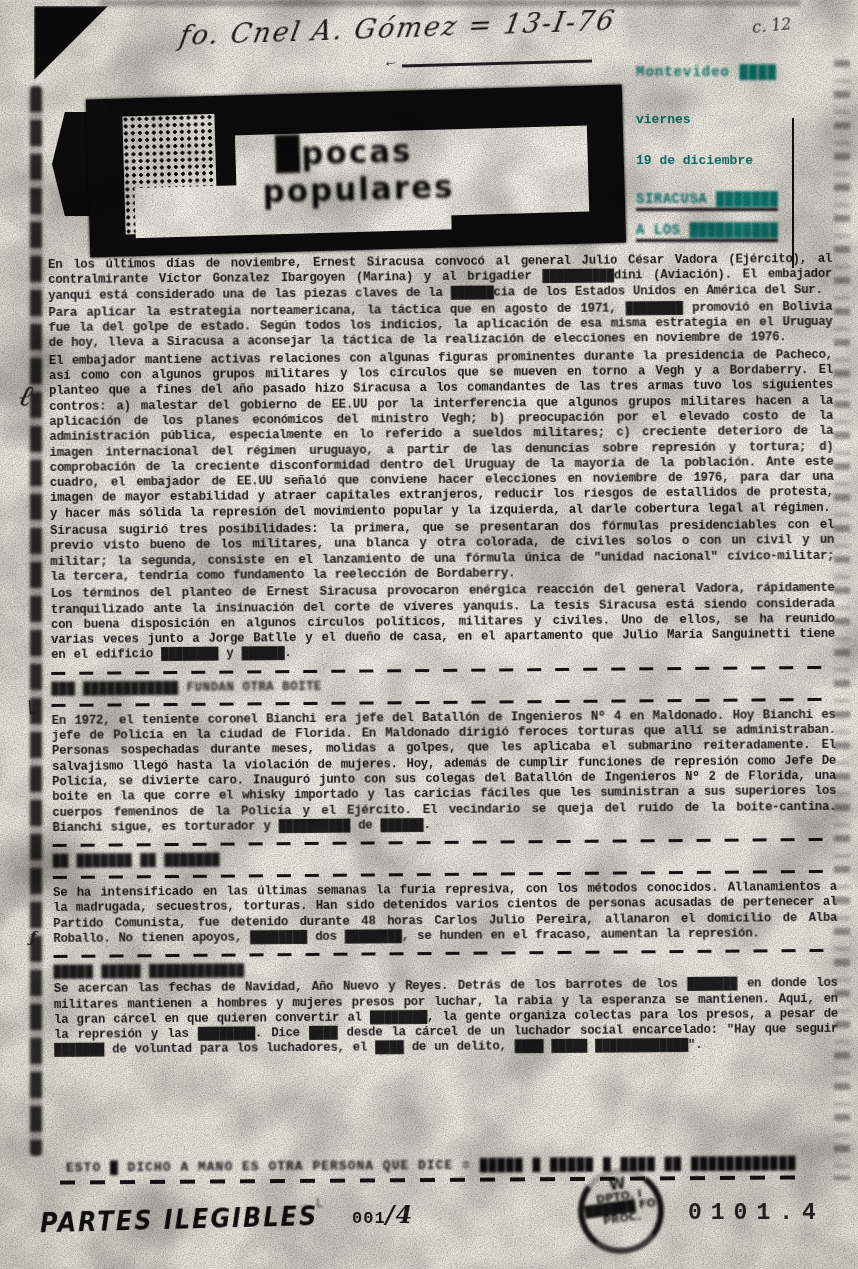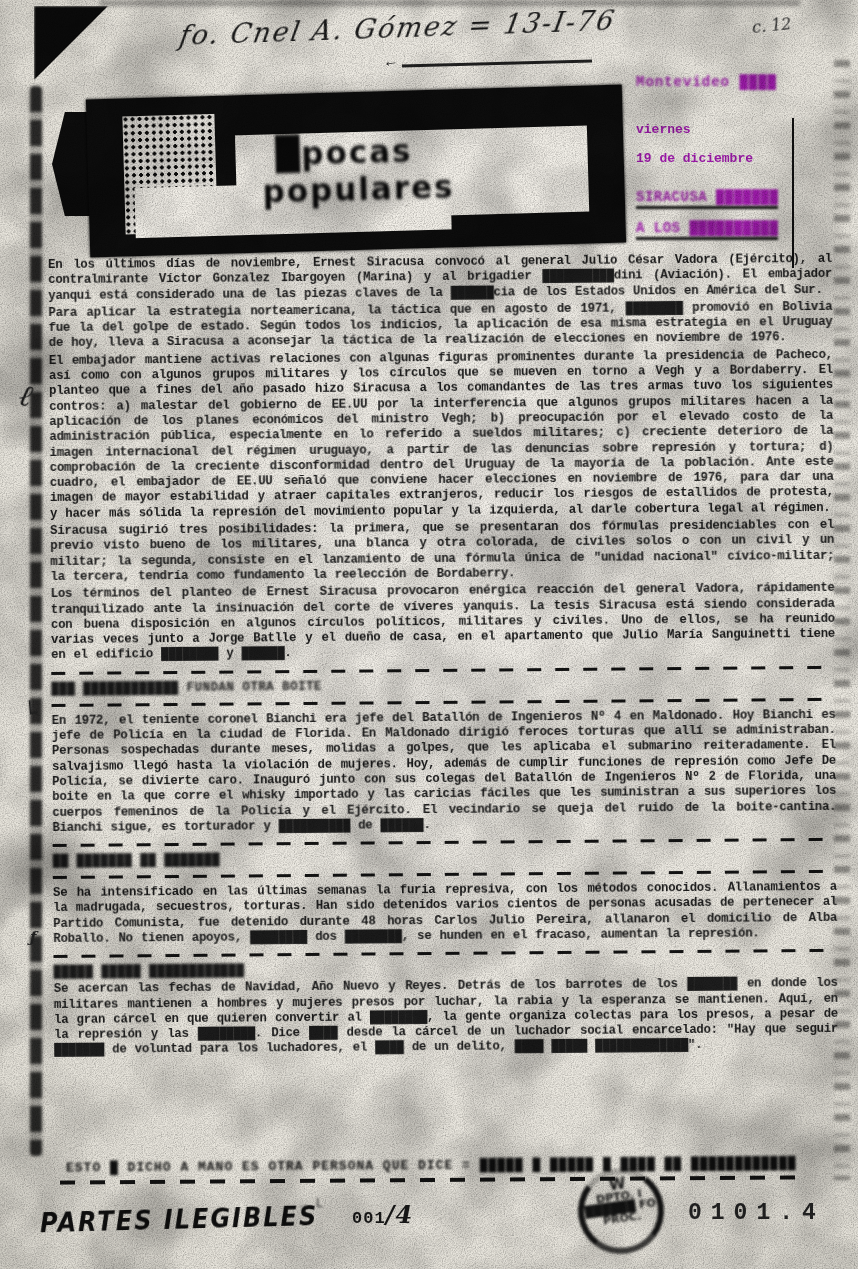--- a/index.html
+++ b/index.html
@@ -35,27 +35,27 @@
   .masthead-halftone{position:absolute;left:36px;top:18px;width:92px;height:118px;
     background:radial-gradient(circle at 3px 3px, #0d0d0d 1.6px, transparent 2px) 0 0/7px 7px #efece5;
     opacity:.95;}
   .masthead-whitebox{position:absolute;left:148px;top:40px;width:352px;height:86px;background:#f1eee7;
     box-shadow:-120px 32px 0 -18px #f1eee7;}
   .masthead-title{position:absolute;left:40px;top:4px;color:#0b0b0b;font-weight:900;
     font-family:"DejaVu Sans",sans-serif;font-size:31px;line-height:35px;letter-spacing:2px;
     filter:blur(1.3px);transform:scaleY(1.05);}
   .masthead-title .l2{margin-left:-14px;display:block;}
   
-  .dateline{position:absolute;left:636px;top:74px;width:190px;color:#a21caf;}
+  .dateline{position:absolute;left:636px;top:64px;width:190px;color:#0f766e;}
   .dateline div{margin-bottom:4px;}
   .dl-smear{font-weight:900;filter:blur(1.1px);font-size:14px;letter-spacing:1px;}
   .dl-plain{font-weight:700;filter:blur(.5px);font-size:13px;}
   .dl-head{font-weight:900;filter:blur(1.2px);font-size:14px;letter-spacing:.5px;
     border-bottom:3px solid #111;display:inline-block;padding-bottom:1px;}
-  .sp1{margin-top:0;} .sp2{margin-top:32px;} .sp3{margin-top:14px;} .sp4{margin-top:22px;} .sp5{margin-top:10px;}
+  .sp1{margin-top:0;} .sp2{margin-top:32px;} .sp3{margin-top:26px;} .sp4{margin-top:22px;} .sp5{margin-top:10px;}
   
   .doc-body{position:absolute;left:48px;top:258px;width:784px;color:#1e1e1e;
     transform:rotate(-.45deg);transform-origin:0 0;}
   .typed{font-size:12.4px;line-height:15.3px;font-weight:700;text-align:justify;
     letter-spacing:-.3px;filter:blur(.33px);word-spacing:1px;}
   .typed{margin:0 0 2px 0;}
   .dashes{height:5px;margin:7px 0 6px 0;background:
     repeating-linear-gradient(90deg,#151515 0 14px,transparent 14px 28px);
     background-size:100% 3px;background-repeat:no-repeat;background-position:0 1px;filter:blur(.4px);}
   .sec-heading{font-size:12.6px;font-weight:900;letter-spacing:.4px;filter:blur(.6px);margin:2px 0 3px 0;}

